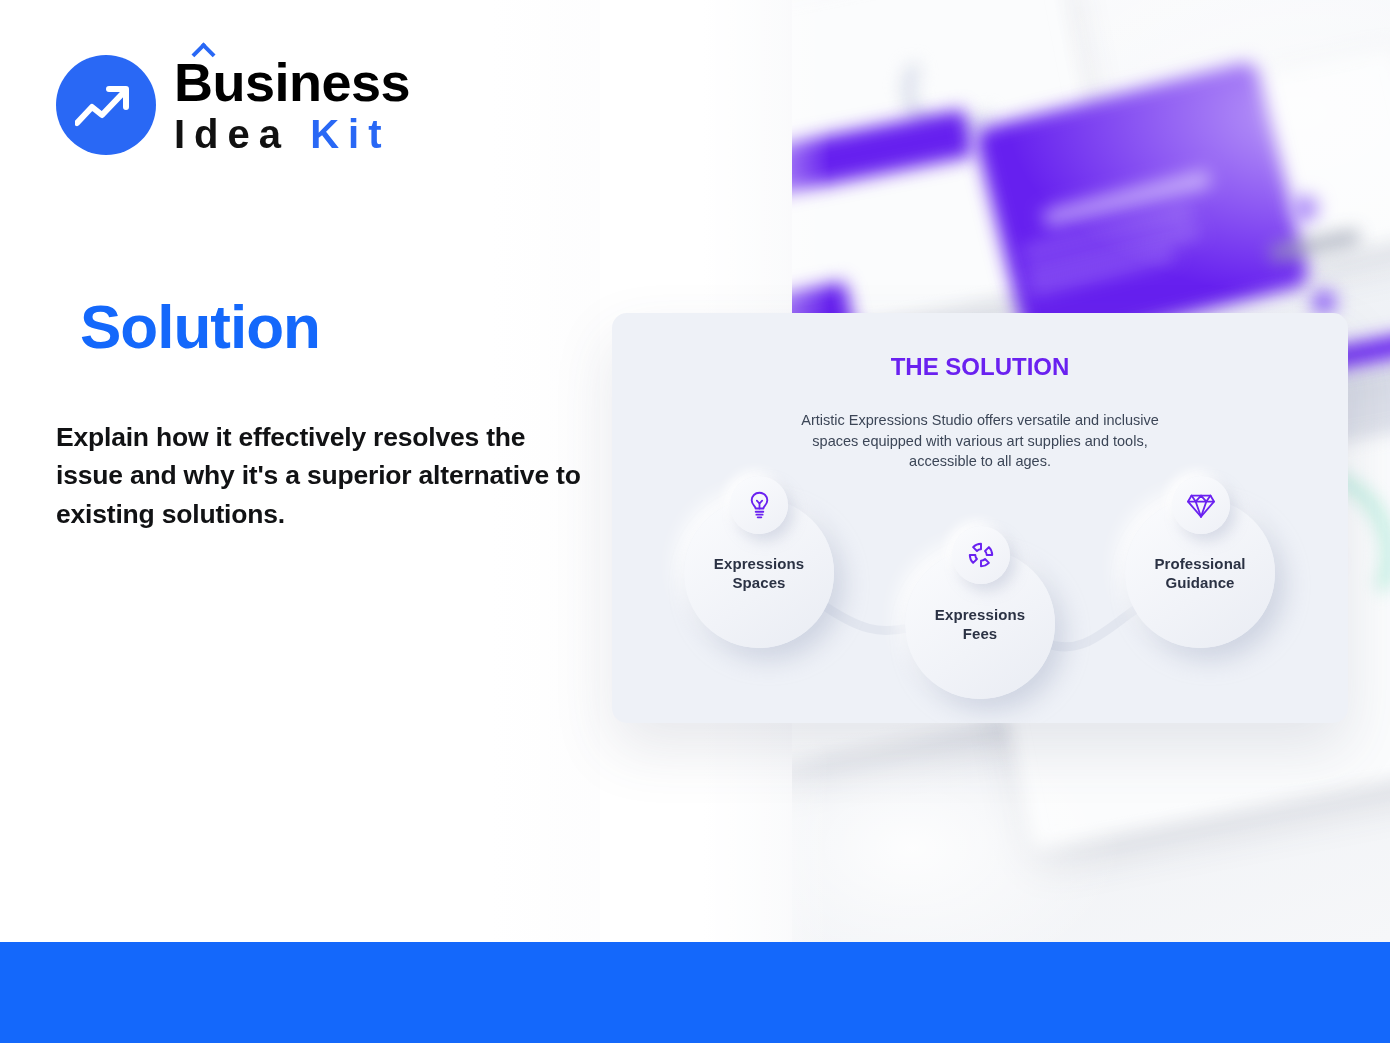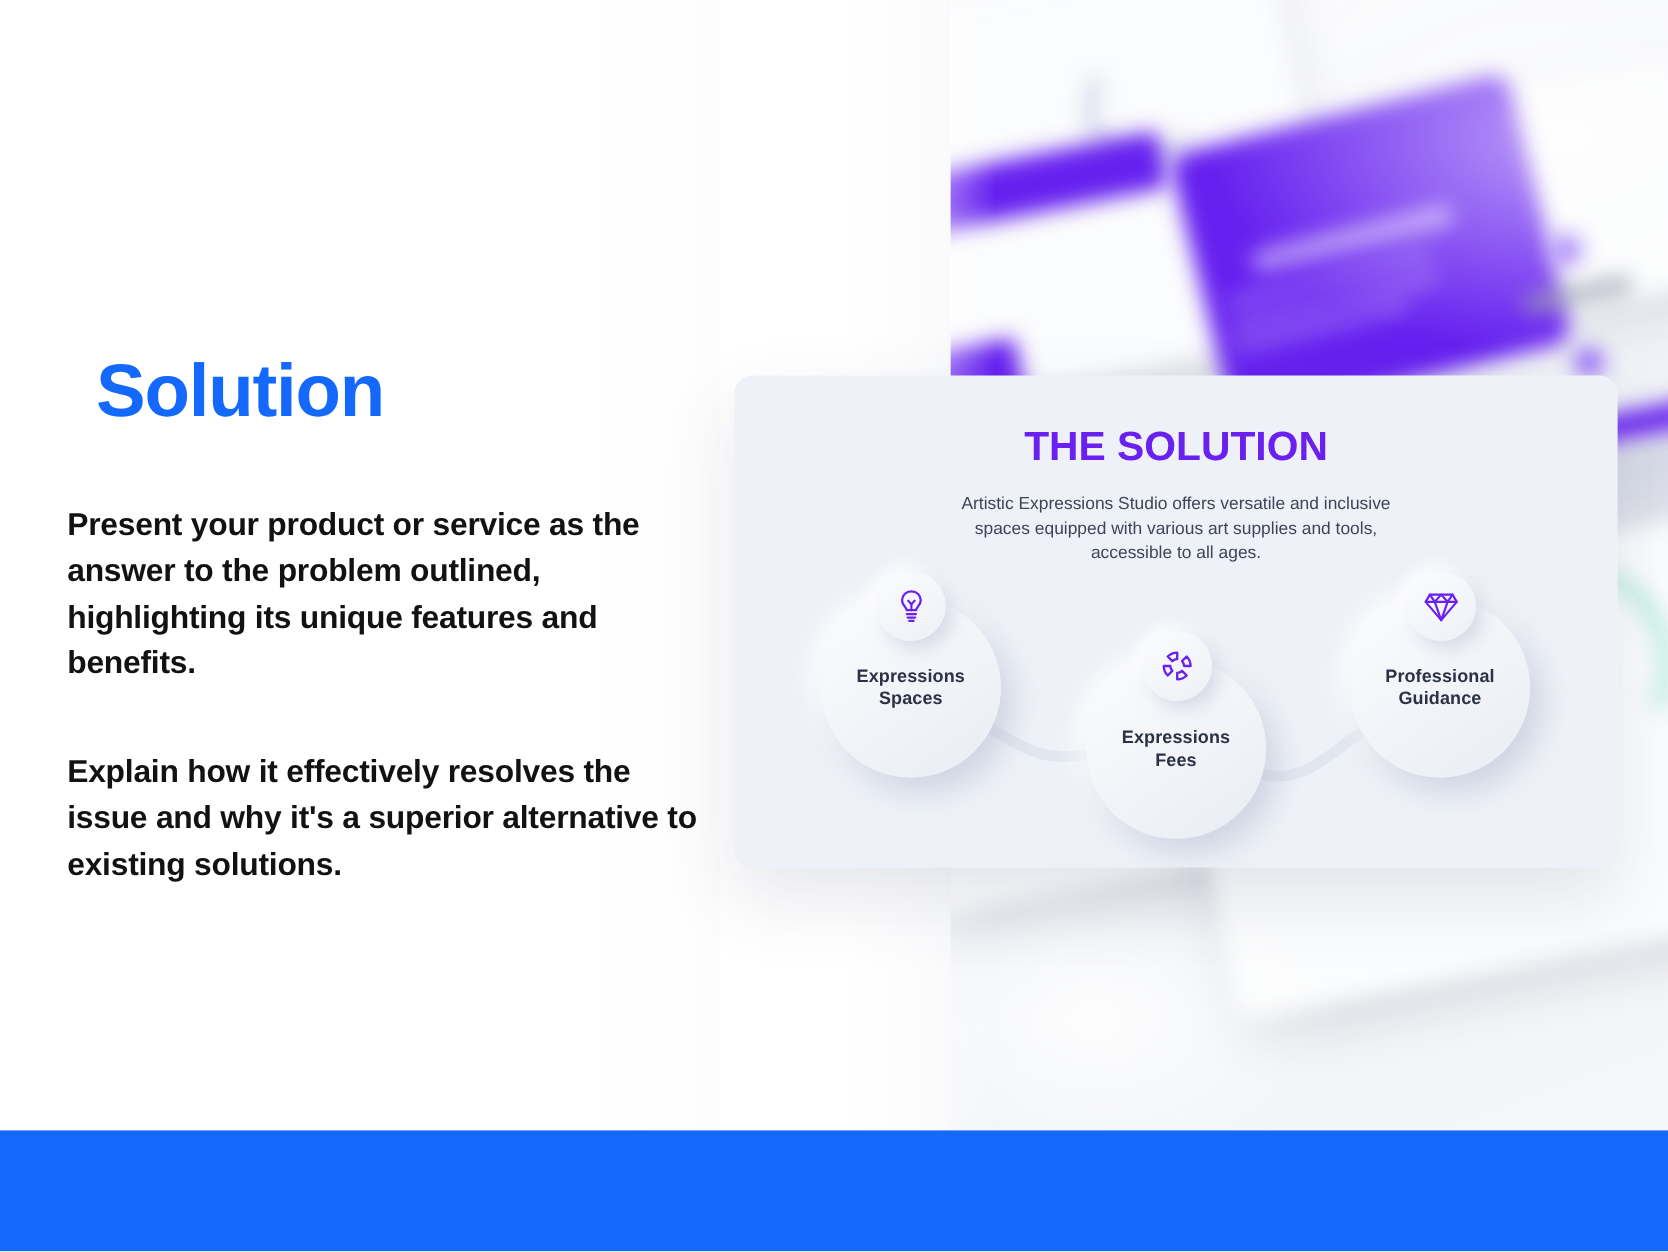--- a/index.html
+++ b/index.html
@@ -178,21 +178,21 @@
     position:absolute; left:612px; top:313px;
     width:736px; height:410px;
     background:#eef1f7;
     border-radius:15px;
     box-shadow:0 26px 60px rgba(70,80,110,.13);
     overflow:hidden;
   }
   .sol-title{
     position:absolute; left:0; right:0; top:40px;
     text-align:center;
-    font-size:34px; font-weight:700; color:#6a21f0;
+    font-size:24px; font-weight:700; color:#6a21f0;
     letter-spacing:0px;
   }
   .sol-sub{
     position:absolute; left:50%; transform:translateX(-50%); top:97px;
     width:360px; text-align:center;
     font-size:14.5px; color:#3c4657; line-height:1.42; font-weight:400;
   }
 
   
   .connector{ position:absolute; left:0; top:0; width:736px; height:410px; pointer-events:none; }
@@ -274,25 +274,37 @@
     <div class="mock m7b2"></div>
     <div class="mock mock-grey m7t1"></div>
     <div class="mock mock-grey m7t2"></div>
     <div class="mock mock-light m8"></div>
     <div class="mock mock-bar m8p"></div>
   </div>
 
   <div class="left-shade"></div>
   <div class="left-fade"></div>
 
+  <div class="logo">
+    <div class="logo-mark">
+      <svg width="62" height="52" viewBox="0 0 62 52" fill="none" aria-hidden="true">
+        <path d="M2 44 L17 28 L27 36 L49 13" stroke="#ffffff" stroke-width="6" stroke-linecap="round" stroke-linejoin="round"></path>
+        <path d="M34 10 L51 10 L51 28" stroke="#ffffff" stroke-width="6" stroke-linecap="round" stroke-linejoin="round" fill="none"></path>
+      </svg>
+    </div>
+    <div class="logo-text">
+      <span class="logo-business">Business</span>
+      <span class="logo-caret"></span>
+      <span class="logo-idea"><span>Idea</span> <span class="kit">Kit</span></span>
+    </div>
+  </div>
 
   <h1 class="headline">Solution</h1>
 
   <div class="body-copy">
-    <p>Present your product or service as the answer to the problem outlined, highlighting its unique features and benefits.</p>
     <p>Explain how it effectively resolves the issue and why it's a superior alternative to existing solutions.</p>
   </div>
 
   <div class="sol-card">
 
     <div class="sol-title">THE SOLUTION</div>
     <div class="sol-sub">Artistic Expressions Studio offers versatile and inclusive spaces equipped with various art supplies and tools, accessible to all ages.</div>
 
     <svg class="connector" viewBox="0 0 736 410">
       <path d="M205 288 C 248 318, 268 322, 300 314" stroke="#e2e6ef" stroke-width="9" fill="none" stroke-linecap="round"></path>

